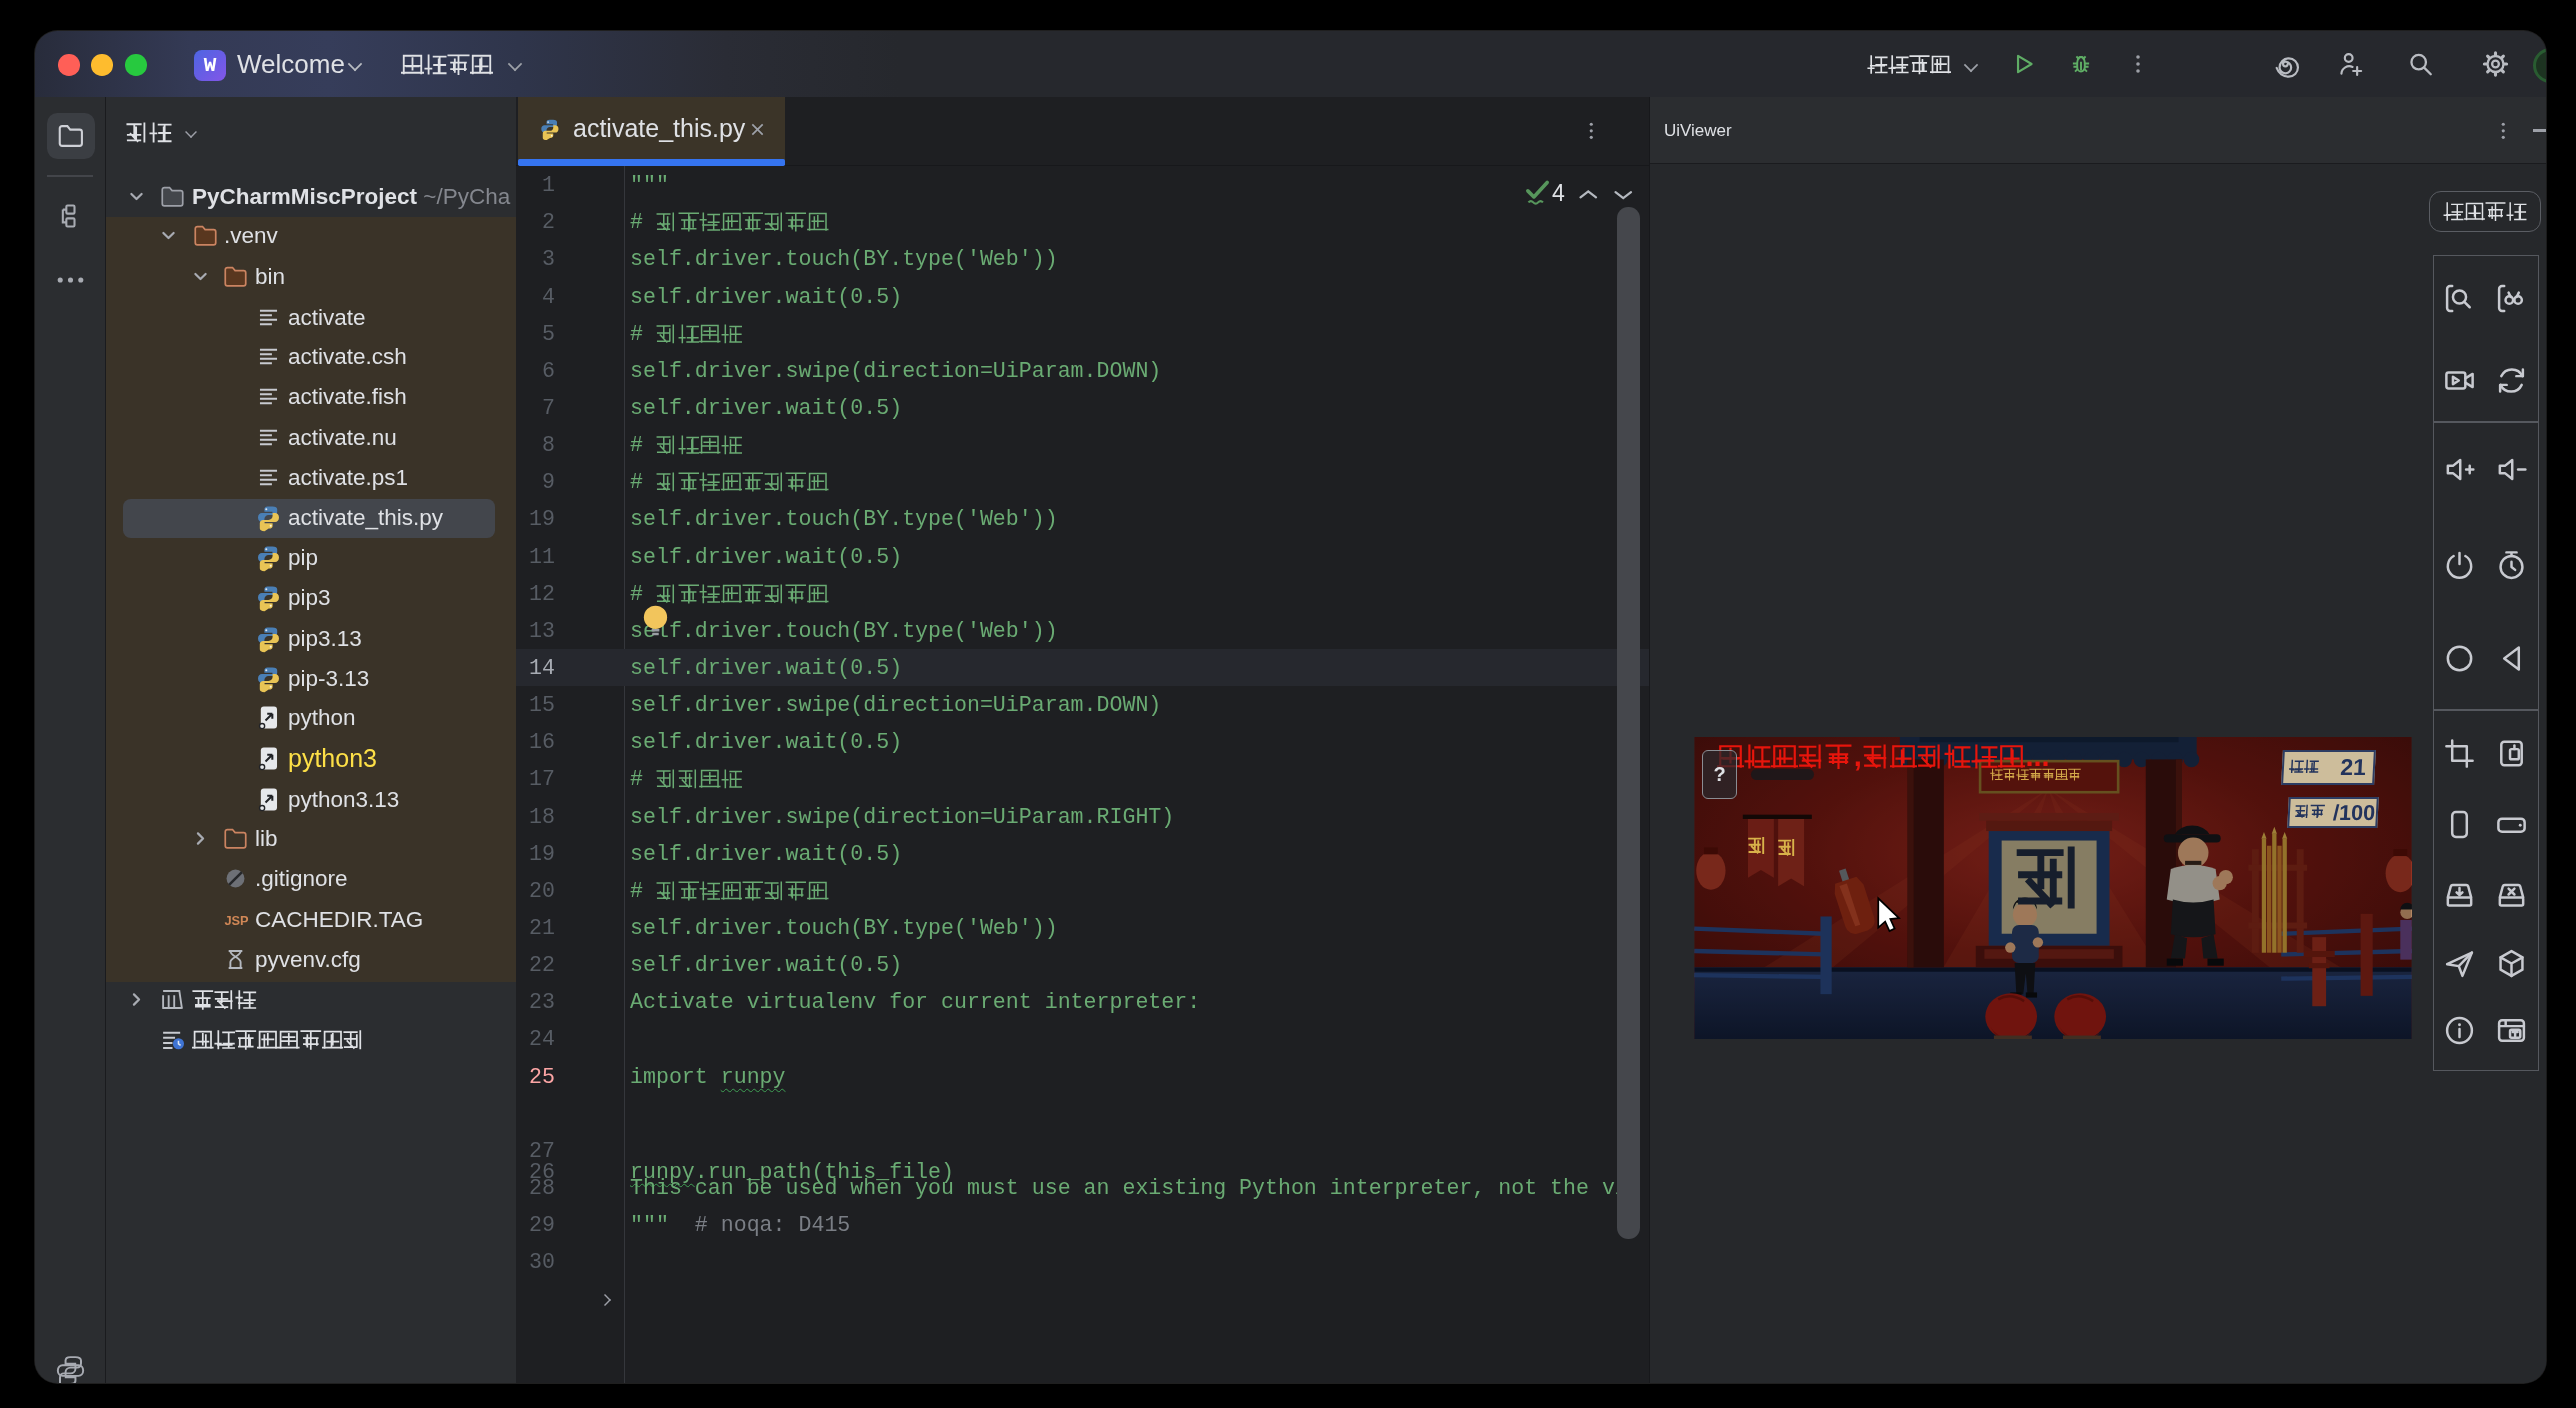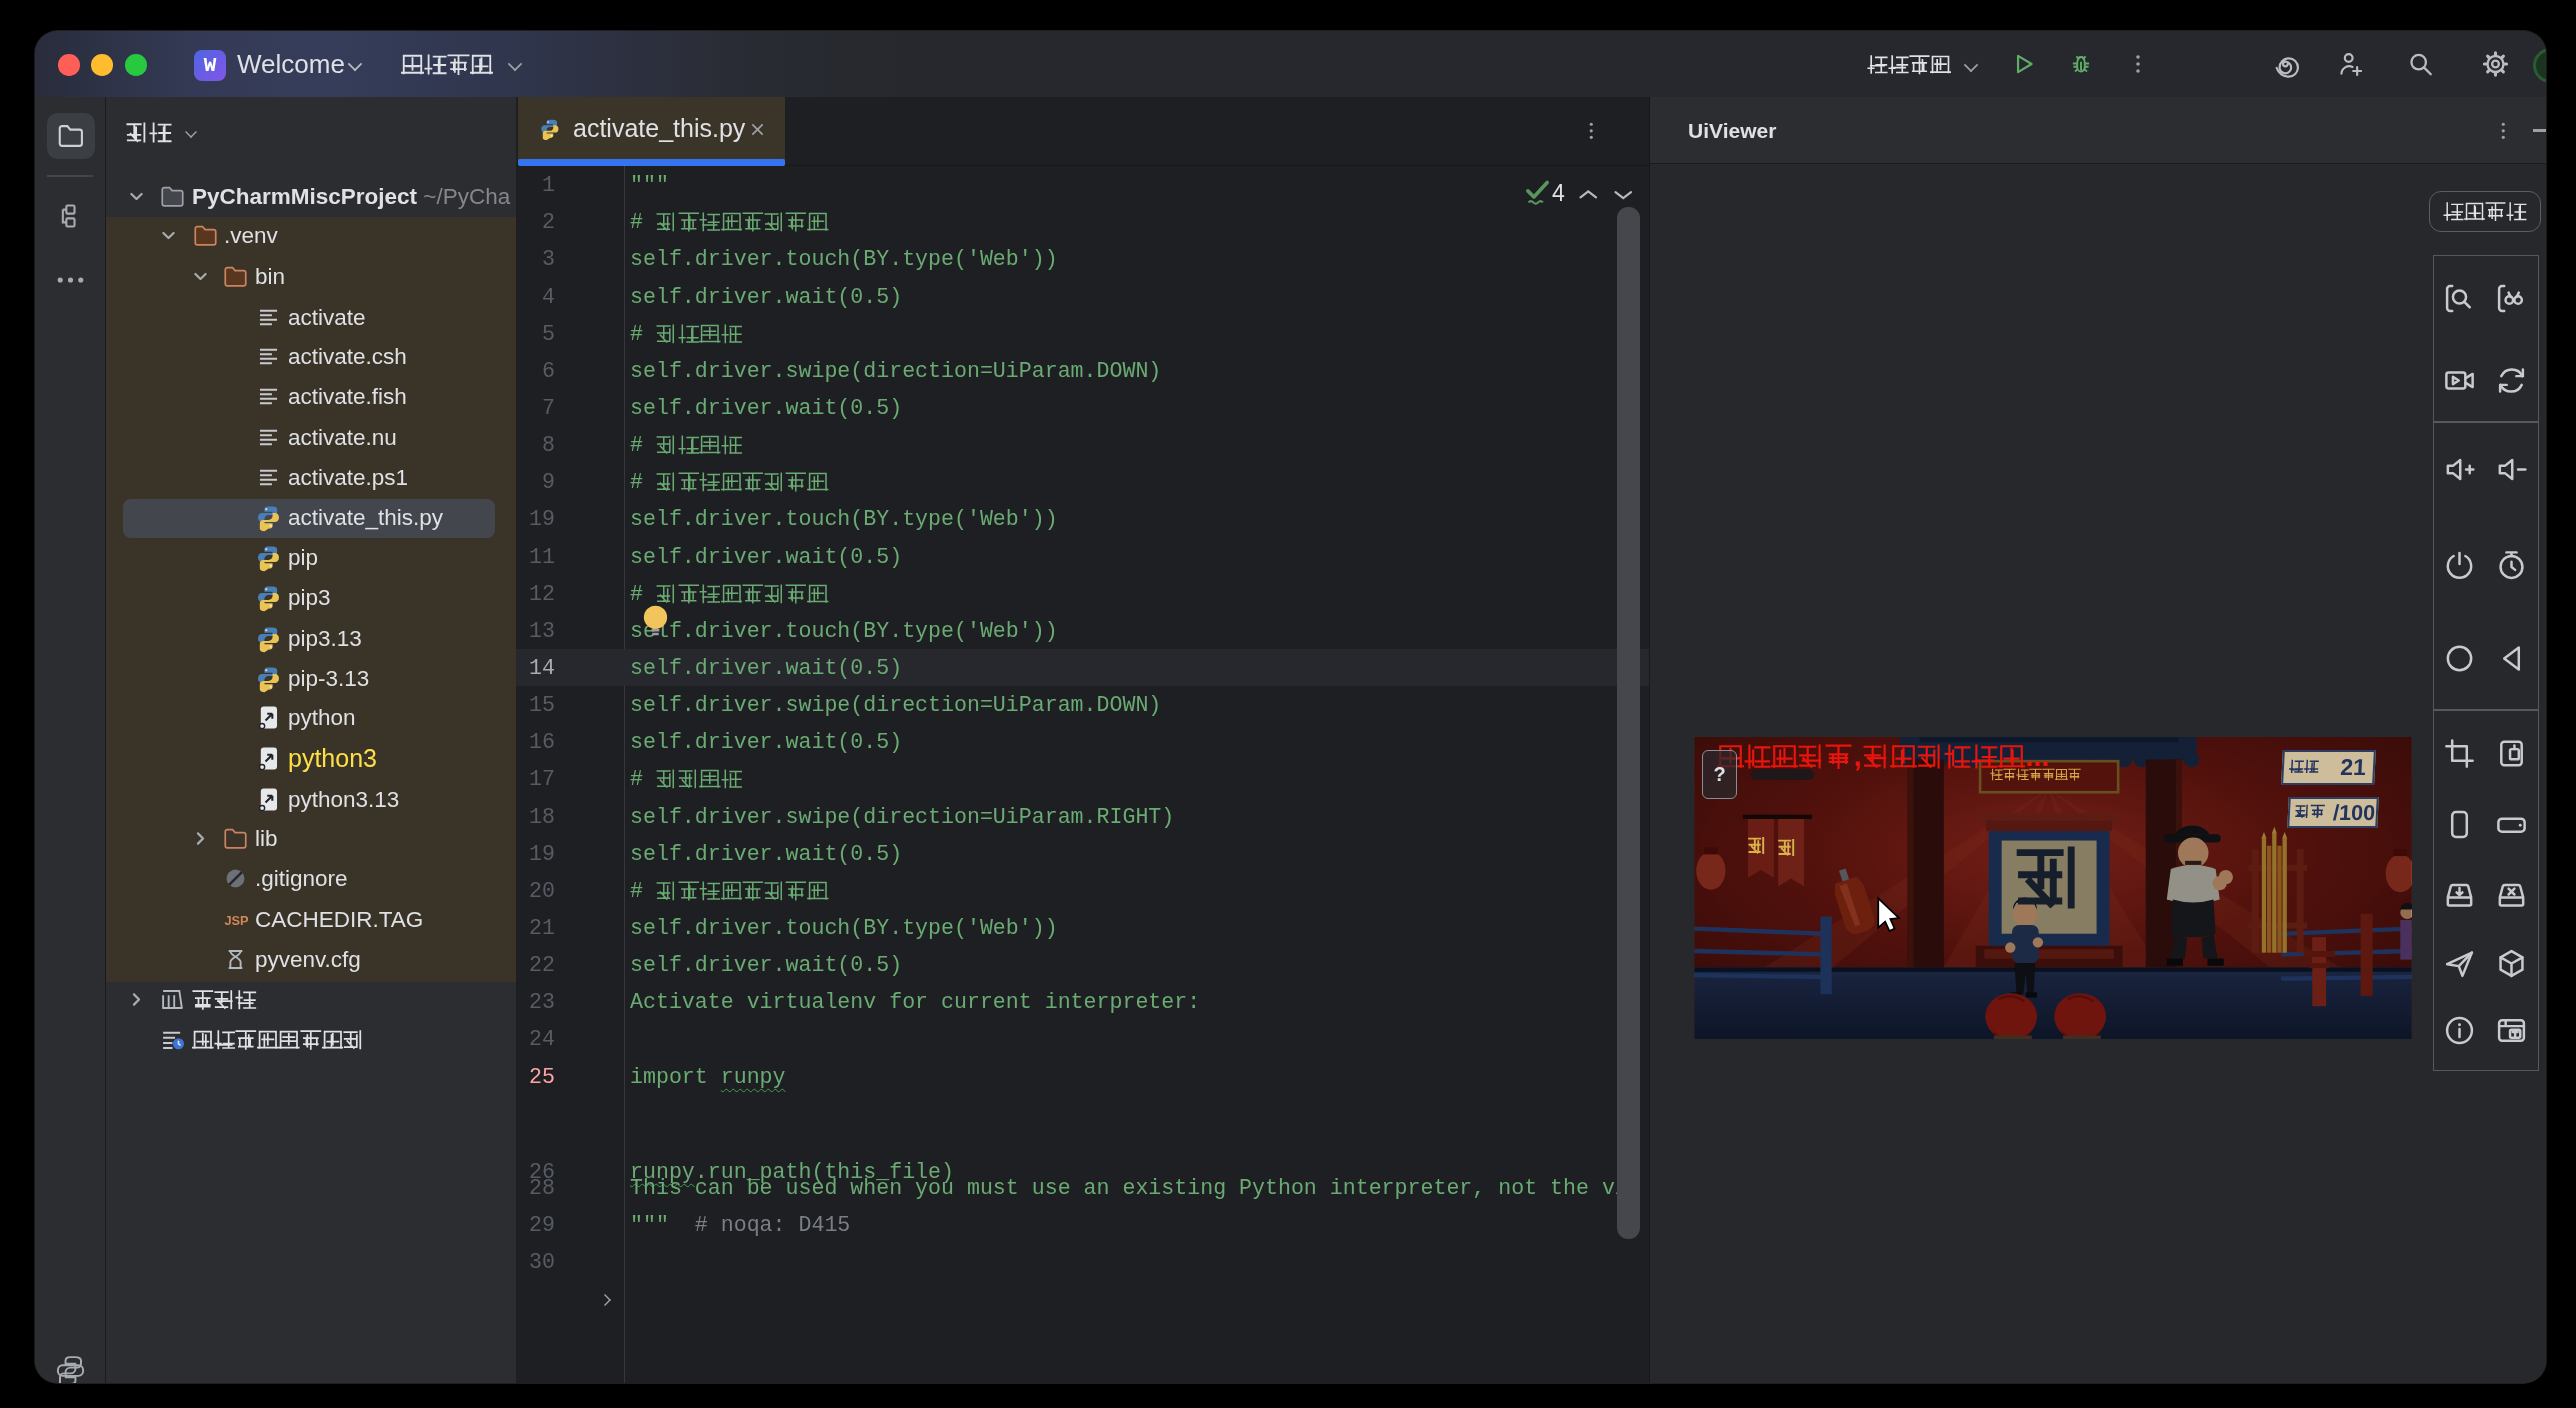--- a/index.html
+++ b/index.html
@@ -440,33 +440,34 @@
                 <path d="M6 10H94M50 10V92M18 42H82M18 70H82M30 42V74M78 42V74M34 28V82" stroke="#6aab73" stroke-width="7" fill="none" stroke-linecap="square"></path>
               </svg><svg style="vertical-align:-0.13em" width="21.6" height="21.6" viewBox="0 0 100 100">
                 <path d="M12 12V88M88 12V88M12 12H88M4 86H96M24 48H76M50 22V72M34 28V82" stroke="#6aab73" stroke-width="7" fill="none" stroke-linecap="square"></path>
               </svg></span></span></div>
         <div class="cl" style="top:812px"><span class="num" style="color:#575c64">21</span><span class="code"><span style="color:#6aab73">self.driver.touch(BY.type('Web'))</span></span></div>
         <div class="cl" style="top:849px"><span class="num" style="color:#575c64">22</span><span class="code"><span style="color:#6aab73">self.driver.wait(0.5)</span></span></div>
         <div class="cl" style="top:886px"><span class="num" style="color:#575c64">23</span><span class="code"><span style="color:#6aab73">Activate virtualenv for current interpreter:</span></span></div>
         <div class="cl" style="top:923px"><span class="num" style="color:#575c64">24</span><span class="code"></span></div>
         <div class="cl" style="top:961px"><span class="num" style="color:#fca5a5">25</span><span class="code"><span style="color:#6aab73">import </span><span class="sq" style="color:#6aab73">runpy</span></span></div>
         <div class="cl" style="top:1056px"><span class="num" style="color:#575c64">26</span><span class="code"><span class="sq" style="color:#6aab73">runpy</span><span style="color:#6aab73">.run_path(this_file)</span></span></div>
+        <div class="cl" style="top:1035px"><span class="num" style="color:#575c64">27</span><span class="code"></span></div>
         <div class="cl" style="top:1072px"><span class="num" style="color:#575c64">28</span><span class="code"><span style="color:#6aab73">This can be used when you must use an existing Python interpreter, not the vir</span></span></div>
         <div class="cl" style="top:1109px"><span class="num" style="color:#575c64">29</span><span class="code"><span style="color:#6aab73">"""</span><span style="color:#6aab73">&nbsp;&nbsp;</span><span style="color:#7a7e85"># noqa: D415</span></span></div>
         <div class="cl" style="top:1146px"><span class="num" style="color:#575c64">30</span><span class="code"></span></div>
         <div class="abs" style="left:83px;top:1196px"><span class="chev" style="transform:rotate(-45deg) scale(.7)"></span></div>
         <svg class="abs" style="left:124px;top:506px" width="31" height="35" viewBox="0 0 24 27">
 <circle cx="12" cy="11" r="9" fill="#f2c55c"></circle>
           <path d="M9 21 h6 M9.5 24 h5" stroke="#9a9da3" stroke-width="2"></path>
         </svg>
         <div class="abs" style="left:1101px;top:110px;width:22.5px;height:1032px;background:#45474c;border-radius:11.2px"></div>
       </div>
       <div class="abs" style="left:1614px;top:0;width:898px;height:1286px;background:#26282b;border-left:1.7px solid #17181b;overflow:hidden">
         <div class="abs" style="left:0;top:0;width:898px;height:67px;background:#2b2d30;border-bottom:1.7px solid #1a1b1e"></div>
-        <div class="abs" style="left:38px;top:0;height:67px;display:flex;align-items:center;font-size:21px;font-weight:700;color:#dfe1e5">UiViewer</div>
+        <div class="abs" style="left:14px;top:0;height:67px;display:flex;align-items:center;font-size:17px;font-weight:400;color:#dfe1e5">UiViewer</div>
         <svg class="abs" style="left:842px;top:22.5px" width="22.5" height="22.5" viewBox="0 0 24 24" fill="#9da0a8">
 <circle cx="12" cy="4.5" r="1.7"></circle>
           <circle cx="12" cy="11.5" r="1.7"></circle>
           <circle cx="12" cy="18.5" r="1.7"></circle>
         </svg>
         <div class="abs" style="left:883px;top:32px;width:22.5px;height:2.6px;background:#9da0a8"></div>
         <div class="abs" style="left:779px;top:94px;width:112px;height:41px;border:1.7px solid #5a5d63;border-radius:12px;display:flex;align-items:center;justify-content:center">
           <span style="display:inline-flex;align-items:center;gap:0px;letter-spacing:0;">
             <svg style="vertical-align:-0.13em" width="21" height="21" viewBox="0 0 100 100">
               <path d="M20 10V90M6 68H32M42 16H94M68 16V88M44 52H92M42 88H94M18 65H82" stroke="#dfe1e5" stroke-width="7" fill="none" stroke-linecap="square"></path>

